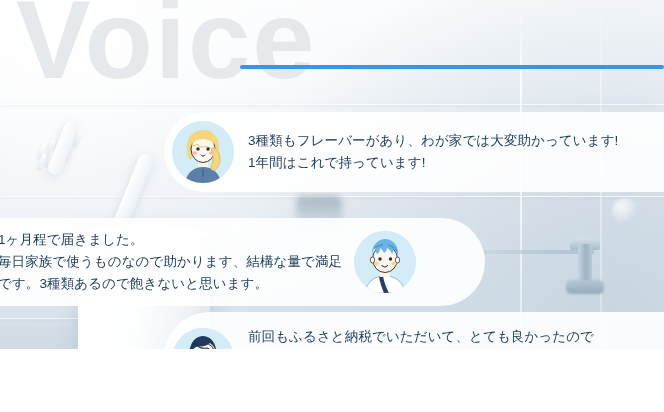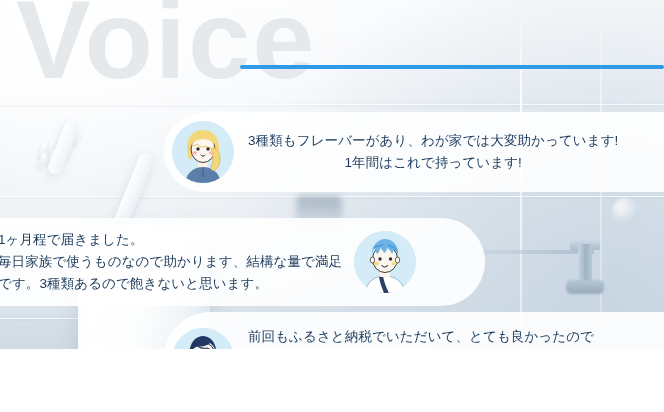--- a/index.html
+++ b/index.html
@@ -265,21 +265,21 @@
   }
   .avatar svg { display: block; width: 62px; height: 62px; }
 
   .quote {
     font-size: 13.5px;
     line-height: 1.62;
     color: #1b3a5c;
     letter-spacing: 0.1px;
     white-space: pre-line;
   }
-  .bubble-1 .quote { margin-left: 14px; text-align: center; }
+  .bubble-1 .quote { margin-left: 14px; }
   .bubble-3 .quote { margin-left: 14px; }
   .bubble-2 .quote { margin-right: 12px; }
   .bubble-2 { justify-content: flex-start; }
   .bubble-2 .quote { margin-left: 18px; }
 </style>
 </head>
 <body>
 
 <div class="stage">
 

